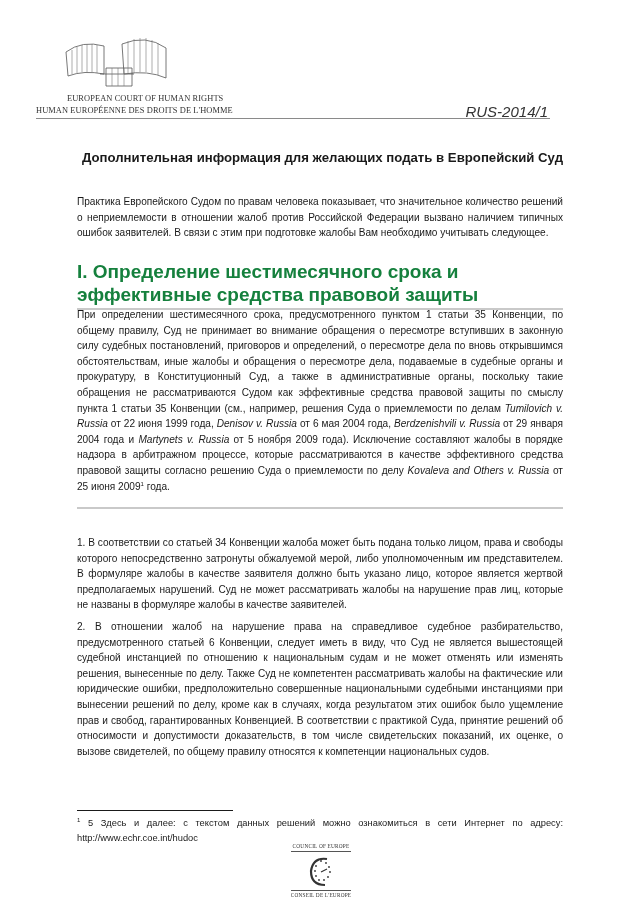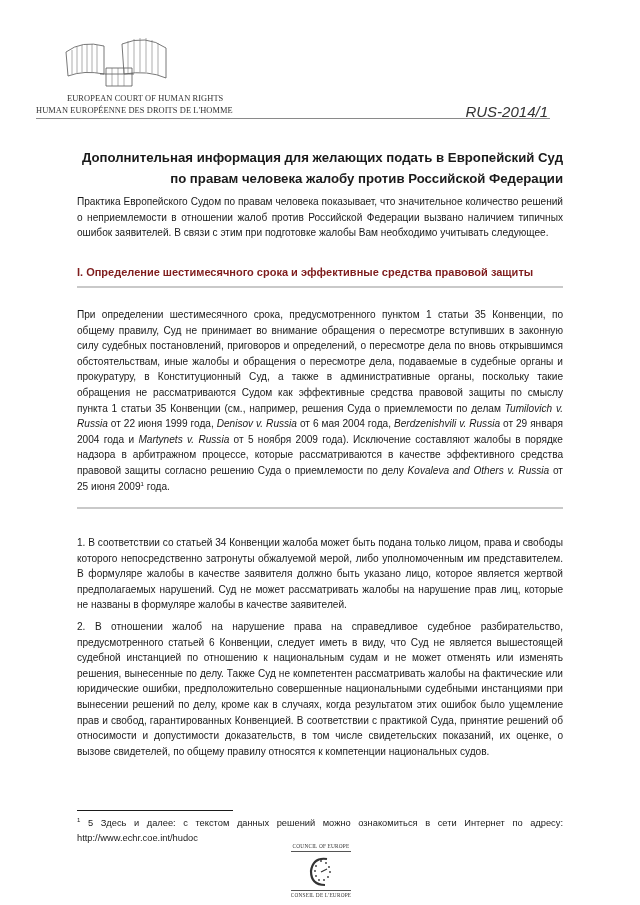--- a/index.html
+++ b/index.html
@@ -25,21 +25,21 @@
   
   .content { position: absolute; left: 77px; width: 486px; }
   .title {
     top: 131px; text-align: right; font-weight: bold; font-size: 13.2px; line-height: 21px; color: #1a1a1a;
   }
   .para { font-size: 10.1px; line-height: 15.6px; text-align: justify; color: #1a1a1a; }
   .para i { font-style: italic; }
   .intro { top: 178px; }
 
   .section-head {
-    font-size: 11px; line-height: 22.5px; font-weight: bold; color: #7f1d1d;
+    font-size: 19px; line-height: 22.5px; font-weight: bold; color: #15803d;
   }
   .section-rule { height: 2px; background: #c9c9c9; margin-top: 2px; }
 
   .sec1-head { top: 245px; }
   .sec1-body { top: 291px; }
   .sec2-head { top: 489px; }
   .sec2-body { top: 519px; }
   .sec2-body .para { margin-bottom: 6px; }
 
   sup { font-size: 6px; vertical-align: super; line-height: 0; }
@@ -90,21 +90,20 @@
       <line x1="62" y1="38" x2="62" y2="56"></line>
     </g>
   </svg>
   <div class="court-en">EUROPEAN COURT OF HUMAN RIGHTS</div>
   <div class="court-fr">HUMAN EUROPÉENNE DES DROITS DE L'HOMME</div>
   <div class="doc-ref">RUS-2014/1</div>
   <div class="header-rule"></div>
 
   <div class="content title">
     <div>Дополнительная информация для желающих подать в Европейский Суд</div>
-    <div>по правам человека жалобу против Российской Федерации</div>
   </div>
 
   <div class="content para intro">Практика Европейского Судом по правам человека показывает, что значительное количество решений о неприемлемости в отношении жалоб против Российской Федерации вызвано наличием типичных ошибок заявителей. В связи с этим при подготовке жалобы Вам необходимо учитывать следующее.</div>
 
   <div class="content sec1-head">
     <div class="section-head">I.  Определение шестимесячного срока и эффективные средства правовой защиты</div>
     <div class="section-rule"></div>
   </div>
   <div class="content sec1-body">
     <div class="para"><span>При определении шестимесячного срока, предусмотренного пунктом 1 статьи 35 Конвенции, по общему правилу, Суд не принимает во внимание обращения о пересмотре вступивших в законную силу судебных постановлений, приговоров и определений, о пересмотре дела по вновь открывшимся обстоятельствам, иные жалобы и обращения о пересмотре дела, подаваемые в судебные органы и прокуратуру, в Конституционный Суд, а также в административные органы, поскольку такие обращения не рассматриваются Судом как эффективные средства правовой защиты по смыслу пункта 1 статьи 35 Конвенции (см., например, решения Суда о приемлемости по делам </span><i>Tumilovich v. Russia</i><span> от 22 июня 1999 года, </span><i>Denisov v. Russia</i><span> от 6 мая 2004 года, </span><i>Berdzenishvili v. Russia</i><span> от 29 января 2004 года и </span><i>Martynets v. Russia</i><span> от 5 ноября 2009 года). Исключение составляют жалобы в порядке надзора в арбитражном процессе, которые рассматриваются в качестве эффективного средства правовой защиты согласно решению Суда о приемлемости по делу </span><i>Kovaleva and Others v. Russia</i><span> от 25 июня 2009</span><sup>1</sup><span> года.</span></div>

